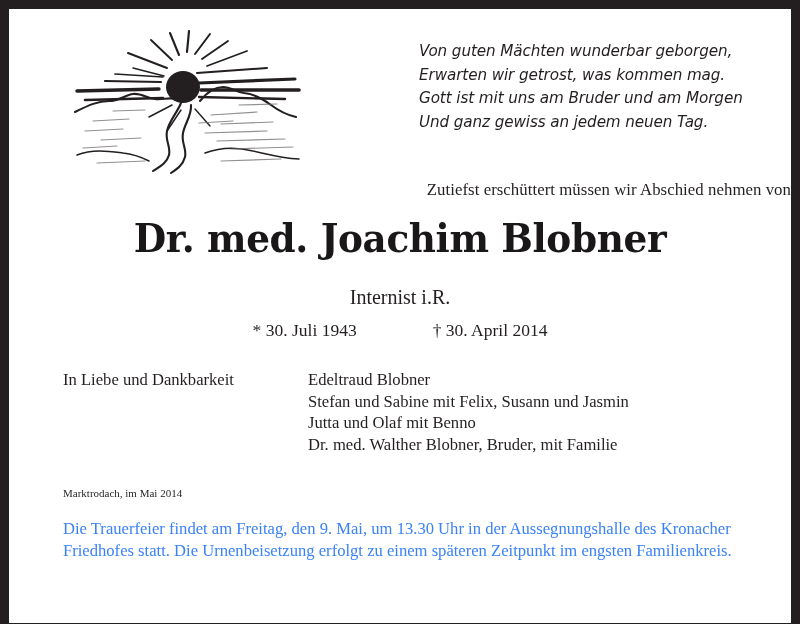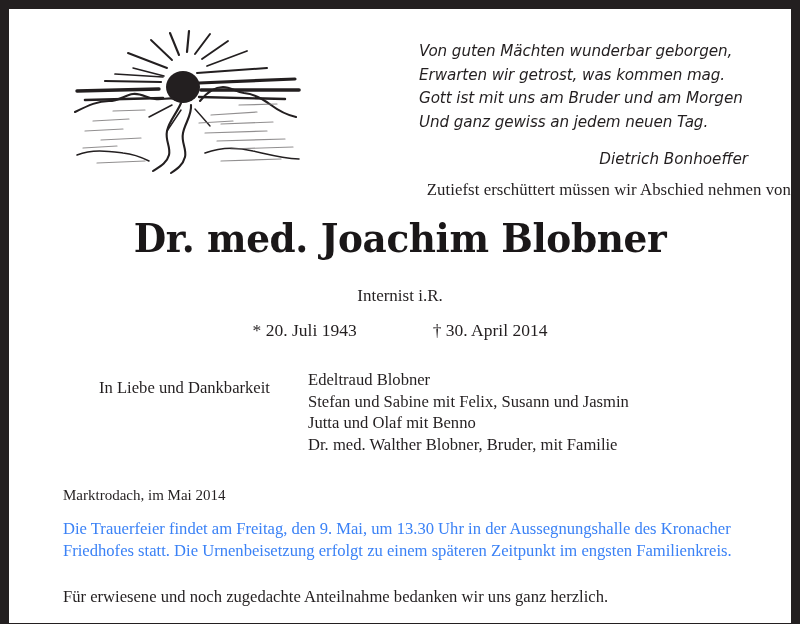--- a/index.html
+++ b/index.html
@@ -93,21 +93,21 @@
     color: #1a1718;
     letter-spacing: -0.4px;
     transform: scaleX(0.935);
   }
   #profession {
     position: absolute;
     left: 0;
     top: 277px;
     width: 782px;
     text-align: center;
-    font-size: 17px;
+    font-size: 20px;
     color: #231f20;
   }
   #dates-row {
     position: absolute;
     left: 0;
     top: 311px;
     width: 782px;
     text-align: center;
     font-size: 17.5px;
     color: #231f20;
@@ -120,37 +120,36 @@
     left: 54px;
     top: 360px;
     width: 700px;
     font-size: 16.6px;
     line-height: 21.5px;
     color: #231f20;
   }
   #mourners-intro {
     position: absolute;
     left: 0;
-    top: 8px;
-    white-space: nowrap;
-    margin-left: 36px;
+    top: 0;
+    white-space: nowrap;
   }
   #mourners-names {
     position: absolute;
     left: 245px;
     top: 0;
   }
   .mourner-line { white-space: nowrap; }
 
   
   #place-date {
     position: absolute;
     left: 54px;
     top: 478px;
-    font-size: 15px;
+    font-size: 11px;
     color: #231f20;
     white-space: nowrap;
   }
   #service-info {
     position: absolute;
     left: 54px;
     top: 509px;
     width: 692px;
     font-size: 16.6px;
     line-height: 21.5px;
@@ -230,38 +229,36 @@
           <path d="M150 134 L210 132"></path>
         </g>
       </svg>
     </div>
 
     <div id="poem-block">
       <div class="poem-line">Von guten Mächten wunderbar geborgen,</div>
       <div class="poem-line">Erwarten wir getrost, was kommen mag.</div>
       <div class="poem-line">Gott ist mit uns am Bruder und am Morgen</div>
       <div class="poem-line">Und ganz gewiss an jedem neuen Tag.</div>
-      <div id="poem-attribution">Dietrich Bonhoeffer</div>
     </div>
 
     <div id="announce-line">Zutiefst erschüttert müssen wir Abschied nehmen von</div>
     <div id="deceased-name">Dr. med. Joachim Blobner</div>
     <div id="profession">Internist i.R.</div>
     <div id="dates-row">
-      <span class="date-birth">* 20. Juli 1943</span><span class="date-death">† 30. April 2014</span>
+      <span class="date-birth">* 30. Juli 1943</span><span class="date-death">† 30. April 2014</span>
     </div>
 
     <div id="mourners">
       <div id="mourners-intro">In Liebe und Dankbarkeit</div>
       <div id="mourners-names">
         <div class="mourner-line">Edeltraud Blobner</div>
         <div class="mourner-line">Stefan und Sabine mit Felix, Susann und Jasmin</div>
         <div class="mourner-line">Jutta und Olaf mit Benno</div>
         <div class="mourner-line">Dr. med. Walther Blobner, Bruder, mit Familie</div>
       </div>
     </div>
 
     <div id="place-date">Marktrodach, im Mai 2014</div>
     <div id="service-info">Die Trauerfeier findet am Freitag, den 9. Mai, um 13.30 Uhr in der Aussegnungshalle des Kronacher Friedhofes statt. Die Urnenbeisetzung erfolgt zu einem späteren Zeitpunkt im engsten Familienkreis.</div>
-    <div id="thanks-note">Für erwiesene und noch zugedachte Anteilnahme bedanken wir uns ganz herzlich.</div>
 
   </div>
 </div>
 
 </body></html>

